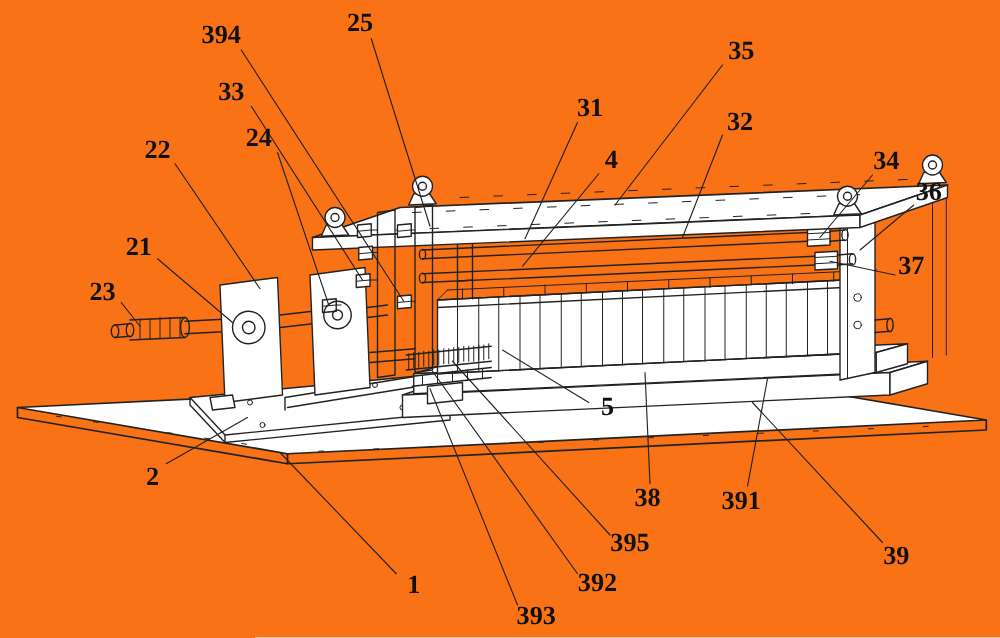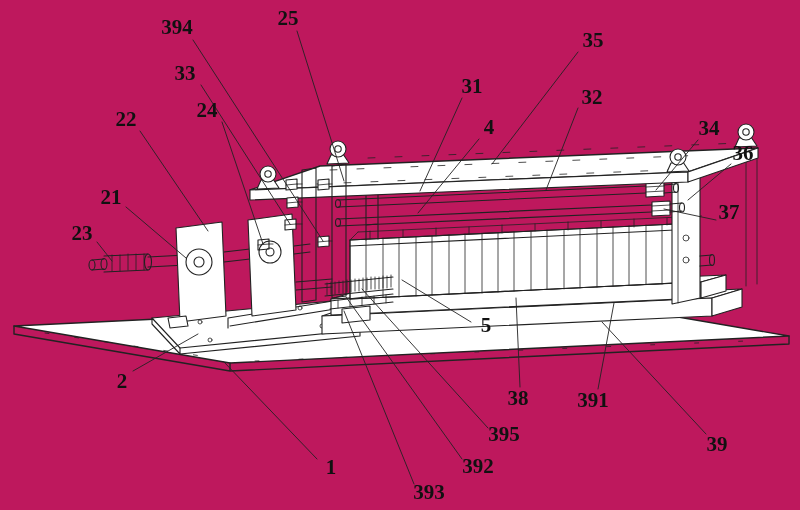--- a/index.html
+++ b/index.html
@@ -1,16 +1,16 @@
 <!DOCTYPE html>
 <html><head>
 <meta charset="utf-8">
 <style>
   html,body{margin:0;padding:0;background:#ffffff;}
-  .stage{position:relative;width:800px;height:510px;background:#be185d;overflow:hidden;}
+  .stage{position:relative;width:800px;height:510px;background:#f97316;overflow:hidden;}
   svg{position:absolute;left:0;top:0;}
   svg path, svg line, svg polygon, svg circle, svg ellipse, svg polyline{
     stroke:#222222; fill:none; stroke-width:1.1; stroke-linecap:round; stroke-linejoin:round;
   }
   svg .fw{fill:#ffffff;}
   svg .thin{stroke-width:0.8;}
   svg .thick{stroke-width:1.4;}
   #leader-lines line{stroke-width:0.9;}
   #ref-labels text{
     font-family:"Liberation Serif","DejaVu Serif",serif;

